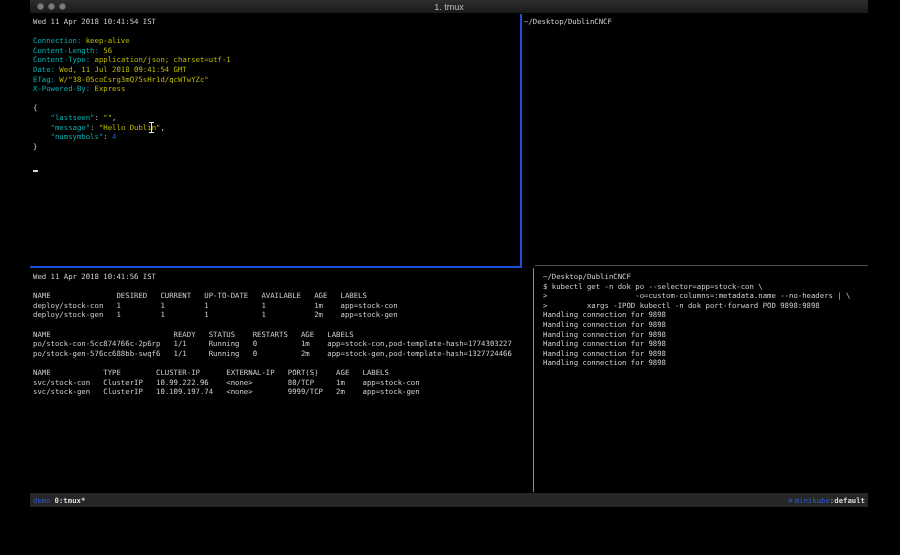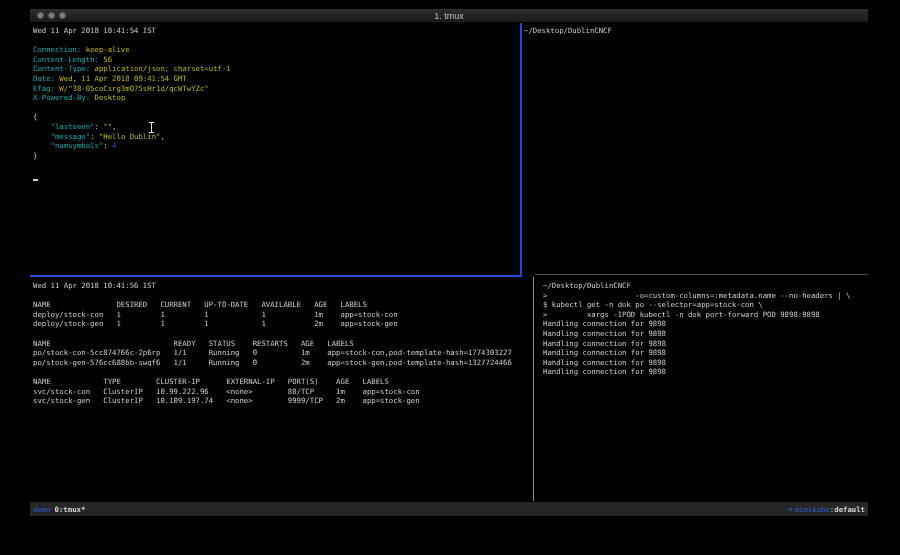--- a/index.html
+++ b/index.html
@@ -1,18 +1,18 @@
 <!DOCTYPE html>
 <html><head>
 <meta charset="utf-8">
 <style>
   * { margin:0; padding:0; box-sizing:border-box; }
   html,body { width:900px; height:555px; background:#000; overflow:hidden; }
   .screen { position:relative; width:900px; height:555px; background:#000; }
-  .window { position:absolute; left:30px; top:9px; width:838px; height:477px; background:#000; }
+  .window { position:absolute; left:30px; top:0; width:838px; height:477px; background:#000; }
 
   .titlebar { position:absolute; left:0; top:0; width:100%; height:14px;
     background:linear-gradient(#2e2e2e,#191919); border-bottom:1px solid #000;
     display:flex; align-items:center; }
   .lights { display:flex; gap:4px; margin-left:7px; z-index:2; }
   .light { width:7px; height:7px; border-radius:50%; background:#7d7d7d; border:0.5px solid #5a5a5a; }
   .title { position:absolute; left:0; right:0; text-align:center;
     font-family:"Liberation Sans","DejaVu Sans",sans-serif; font-size:9px; color:#bdbdbd; }
 
   .pane { position:absolute; font-family:"DejaVu Sans Mono",monospace;
@@ -54,23 +54,23 @@
       </div>
       <div class="title">1. tmux</div>
     </div>
 
     <div class="pane" style="left:3px; top:17px; width:484px; height:246px;">
         <div class="tline"><span style="color: rgb(207, 207, 207);">Wed 11 Apr 2018 10:41:54 IST</span></div>
         <div class="tline"></div>
         <div class="tline"><span style="color: rgb(0, 178, 178);">Connection:</span><span style="color: rgb(189, 189, 0);"> keep-alive</span></div>
         <div class="tline"><span style="color: rgb(0, 178, 178);">Content-Length:</span><span style="color: rgb(189, 189, 0);"> 56</span></div>
         <div class="tline"><span style="color: rgb(0, 178, 178);">Content-Type:</span><span style="color: rgb(189, 189, 0);"> application/json; charset=utf-1</span></div>
-        <div class="tline"><span style="color: rgb(0, 178, 178);">Date:</span><span style="color: rgb(189, 189, 0);"> Wed, 11 Apr 2018 09:41:54 GMT</span></div>
+        <div class="tline"><span style="color: rgb(0, 178, 178);">Date:</span><span style="color: rgb(189, 189, 0);"> Wed, 11 Jul 2018 09:41:54 GMT</span></div>
         <div class="tline"><span style="color: rgb(0, 178, 178);">ETag:</span><span style="color: rgb(189, 189, 0);"> W/"38-05coCsrg3mQ75sHr1d/qcWTwYZc"</span></div>
-        <div class="tline"><span style="color: rgb(0, 178, 178);">X-Powered-By:</span><span style="color: rgb(189, 189, 0);"> Desktop</span></div>
+        <div class="tline"><span style="color: rgb(0, 178, 178);">X-Powered-By:</span><span style="color: rgb(189, 189, 0);"> Express</span></div>
         <div class="tline"></div>
         <div class="tline"><span style="color: rgb(207, 207, 207);">{</span></div>
         <div class="tline"><span style="color: rgb(207, 207, 207);">    </span><span style="color: rgb(0, 178, 178);">"lastseen"</span><span style="color: rgb(207, 207, 207);">: </span><span style="color: rgb(189, 189, 0);">""</span><span style="color: rgb(207, 207, 207);">,</span></div>
         <div class="tline"><span style="color: rgb(207, 207, 207);">    </span><span style="color: rgb(0, 178, 178);">"message"</span><span style="color: rgb(207, 207, 207);">: </span><span style="color: rgb(189, 189, 0);">"Hello Dublin"</span><span style="color: rgb(207, 207, 207);">,</span></div>
         <div class="tline"><span style="color: rgb(207, 207, 207);">    </span><span style="color: rgb(0, 178, 178);">"numsymbols"</span><span style="color: rgb(207, 207, 207);">: </span><span style="color: rgb(45, 91, 216);">4</span></div>
         <div class="tline"><span style="color: rgb(207, 207, 207);">}</span></div>
       </div>
 
     <div class="pane" style="left:494px; top:17px; width:340px; height:246px;">
         <div class="tline"><span style="color: rgb(207, 207, 207);">~/Desktop/DublinCNCF</span></div>
@@ -87,22 +87,22 @@
         <div class="tline"><span style="color: rgb(207, 207, 207);">po/stock-con-5cc874766c-2p6rp   1/1     Running   0          1m    app=stock-con,pod-template-hash=1774303227</span></div>
         <div class="tline"><span style="color: rgb(207, 207, 207);">po/stock-gen-576cc688bb-swqf6   1/1     Running   0          2m    app=stock-gen,pod-template-hash=1327724466</span></div>
         <div class="tline"></div>
         <div class="tline"><span style="color: rgb(207, 207, 207);">NAME            TYPE        CLUSTER-IP      EXTERNAL-IP   PORT(S)    AGE   LABELS</span></div>
         <div class="tline"><span style="color: rgb(207, 207, 207);">svc/stock-con   ClusterIP   10.99.222.96    &lt;none&gt;        80/TCP     1m    app=stock-con</span></div>
         <div class="tline"><span style="color: rgb(207, 207, 207);">svc/stock-gen   ClusterIP   10.109.197.74   &lt;none&gt;        9999/TCP   2m    app=stock-gen</span></div>
       </div>
 
     <div class="pane" style="left:513px; top:272px; width:322px; height:216px;">
         <div class="tline"><span style="color: rgb(207, 207, 207);">~/Desktop/DublinCNCF</span></div>
+        <div class="tline"><span style="color: rgb(207, 207, 207);">$ kubectl get -n dok po --selector=app=stock-con \</span></div>
         <div class="tline"><span style="color: rgb(207, 207, 207);">&gt;                    -o=custom-columns=:metadata.name --no-headers | \</span></div>
-        <div class="tline"><span style="color: rgb(207, 207, 207);">$ kubectl get -n dok po --selector=app=stock-con \</span></div>
         <div class="tline"><span style="color: rgb(207, 207, 207);">&gt;         xargs -IPOD kubectl -n dok port-forward POD 9898:9898</span></div>
         <div class="tline"><span style="color: rgb(207, 207, 207);">Handling connection for 9898</span></div>
         <div class="tline"><span style="color: rgb(207, 207, 207);">Handling connection for 9898</span></div>
         <div class="tline"><span style="color: rgb(207, 207, 207);">Handling connection for 9898</span></div>
         <div class="tline"><span style="color: rgb(207, 207, 207);">Handling connection for 9898</span></div>
         <div class="tline"><span style="color: rgb(207, 207, 207);">Handling connection for 9898</span></div>
         <div class="tline"><span style="color: rgb(207, 207, 207);">Handling connection for 9898</span></div>
       </div>
 
     <div class="divider v-blue"></div>

